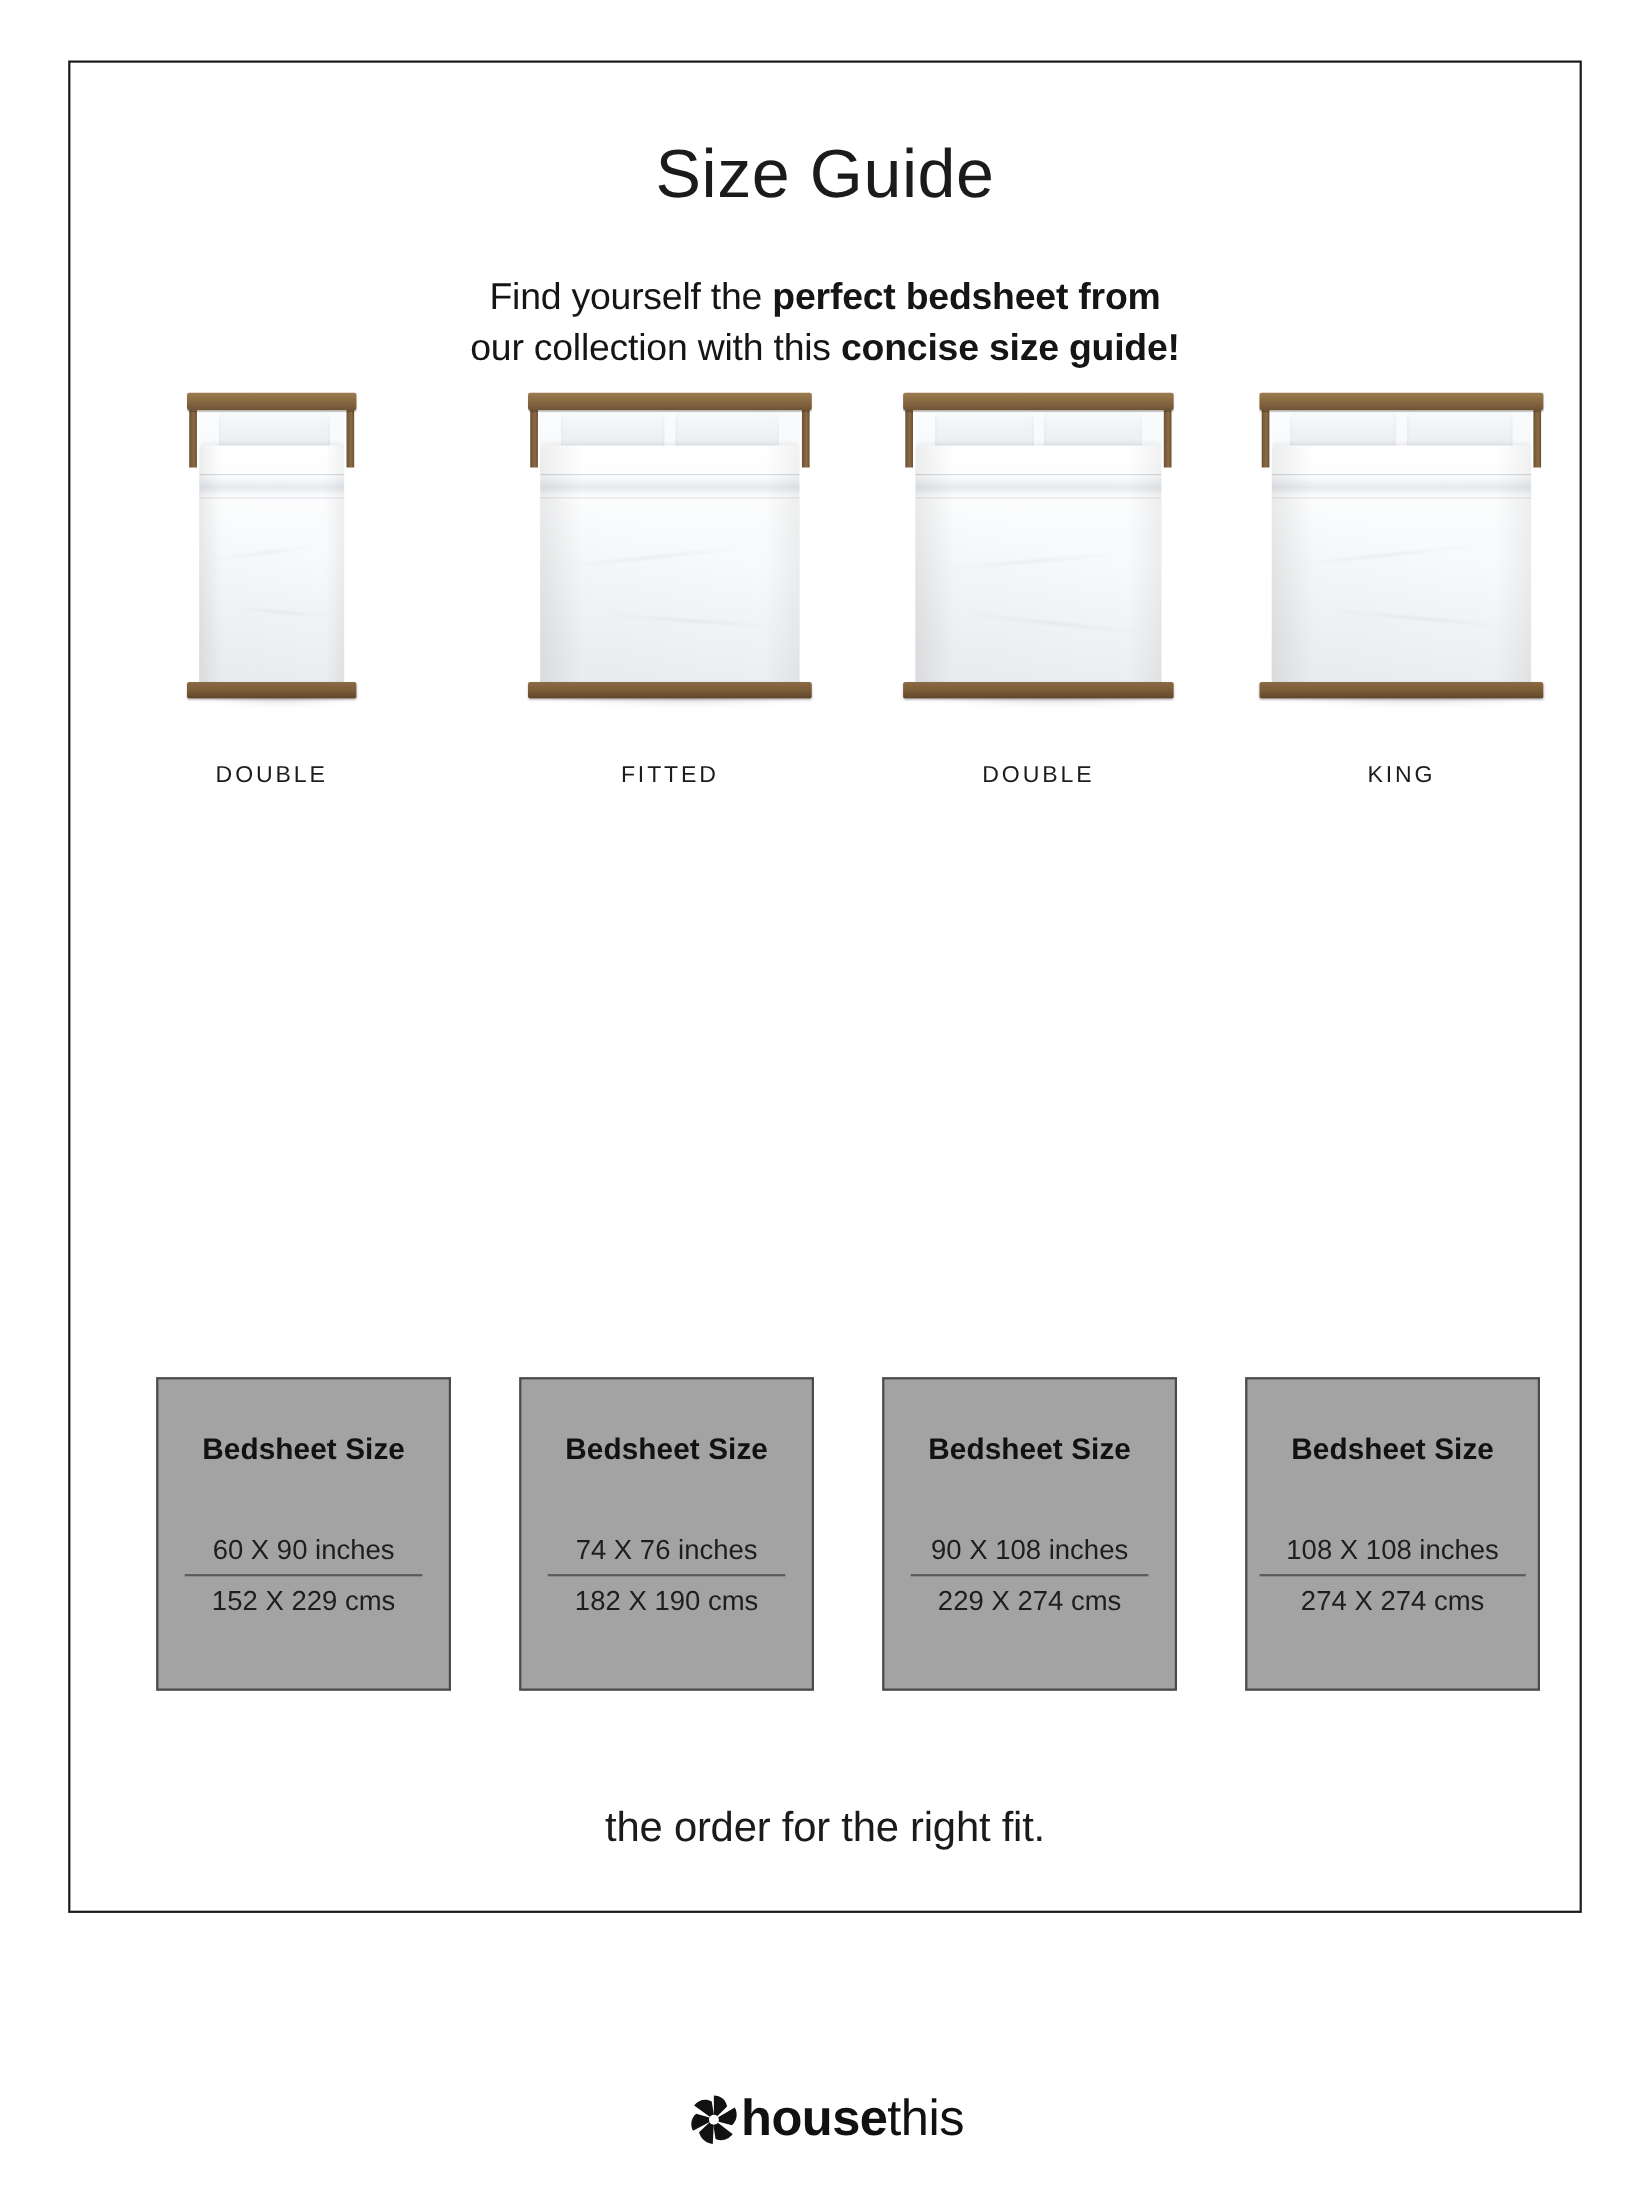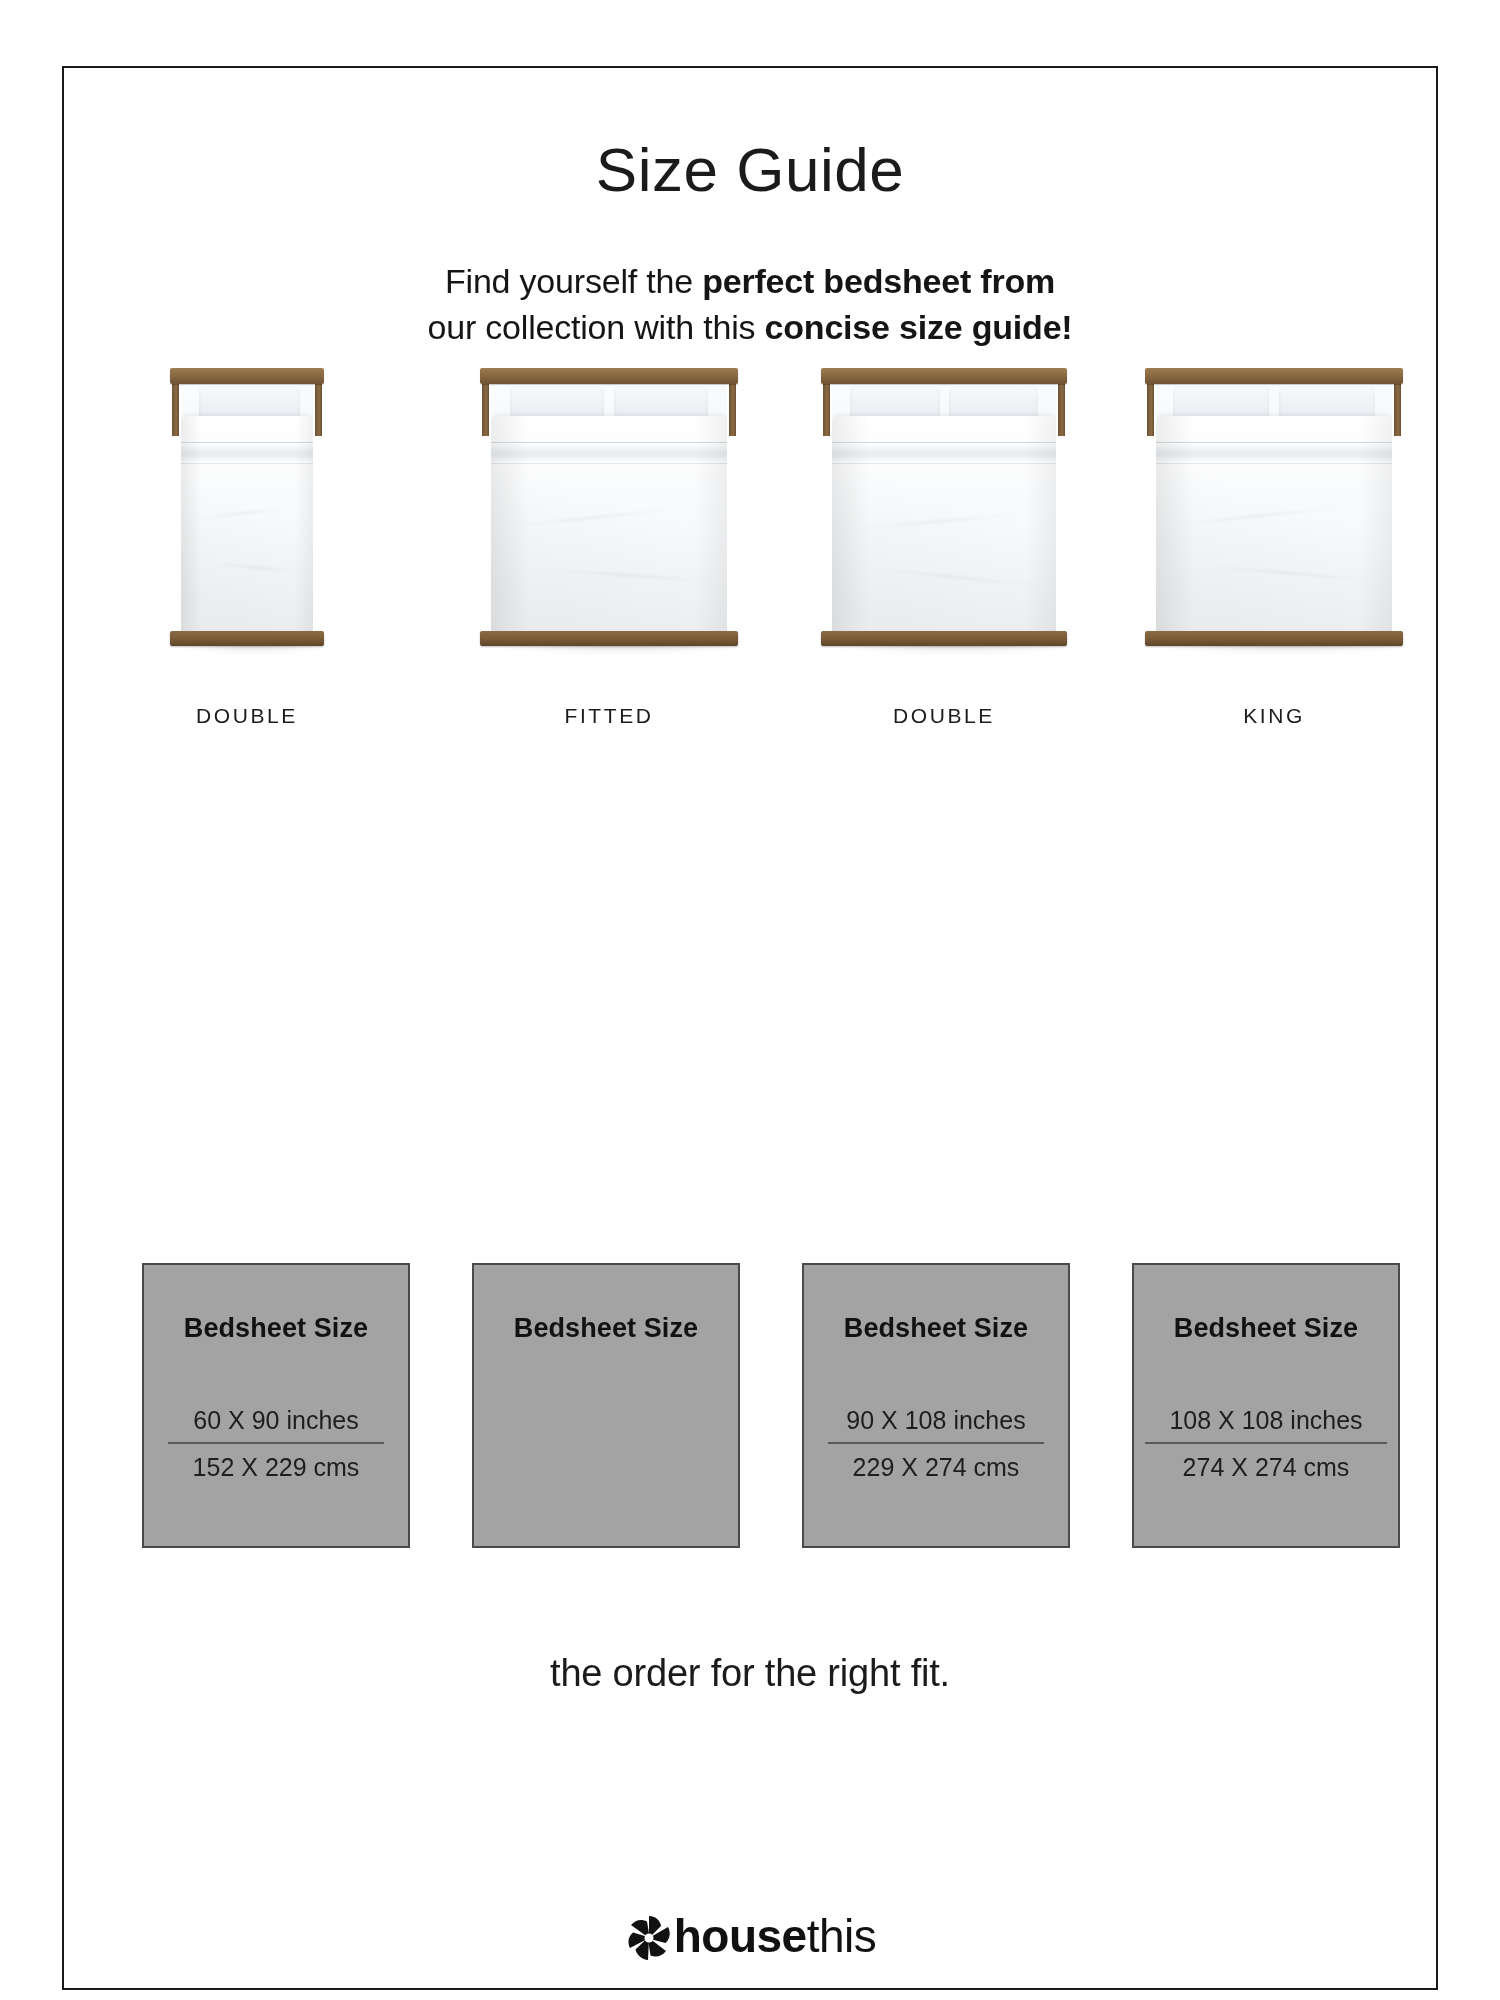--- a/index.html
+++ b/index.html
@@ -10,22 +10,22 @@
     -webkit-font-smoothing: antialiased;
   }
   .page {
     position: relative;
     width: 1500px; height: 2000px;
     background: #ffffff;
     overflow: hidden;
   }
   .frame {
     position: absolute;
-    left: 62px; top: 66px;
-    width: 1376px; height: 1924px;
+    left: 62px; top: 55px;
+    width: 1376px; height: 1684px;
     border: 2px solid #1a1a1a;
     background: #ffffff;
   }
 
   
   .title {
     position: absolute;
     left: 0; right: 0; top: 66px;
     text-align: center;
     font-size: 62px;
@@ -345,20 +345,24 @@
       <div class="size-box" style="left:38px; width:268px;">
         <div class="box-title">Bedsheet Size</div>
         <div class="box-values">
           <div class="val-in">60 X 90 inches</div>
           <div class="val-cm">152 X 229 cms</div>
         </div>
       </div>
 
       <div class="size-box" style="left:368px; width:268px;">
         <div class="box-title">Bedsheet Size</div>
+        <div class="box-values">
+          <div class="val-in">74 X 76 inches</div>
+          <div class="val-cm">182 X 190 cms</div>
+        </div>
       </div>
 
       <div class="size-box" style="left:698px; width:268px;">
         <div class="box-title">Bedsheet Size</div>
         <div class="box-values">
           <div class="val-in">90 X 108 inches</div>
           <div class="val-cm">229 X 274 cms</div>
         </div>
       </div>
 

